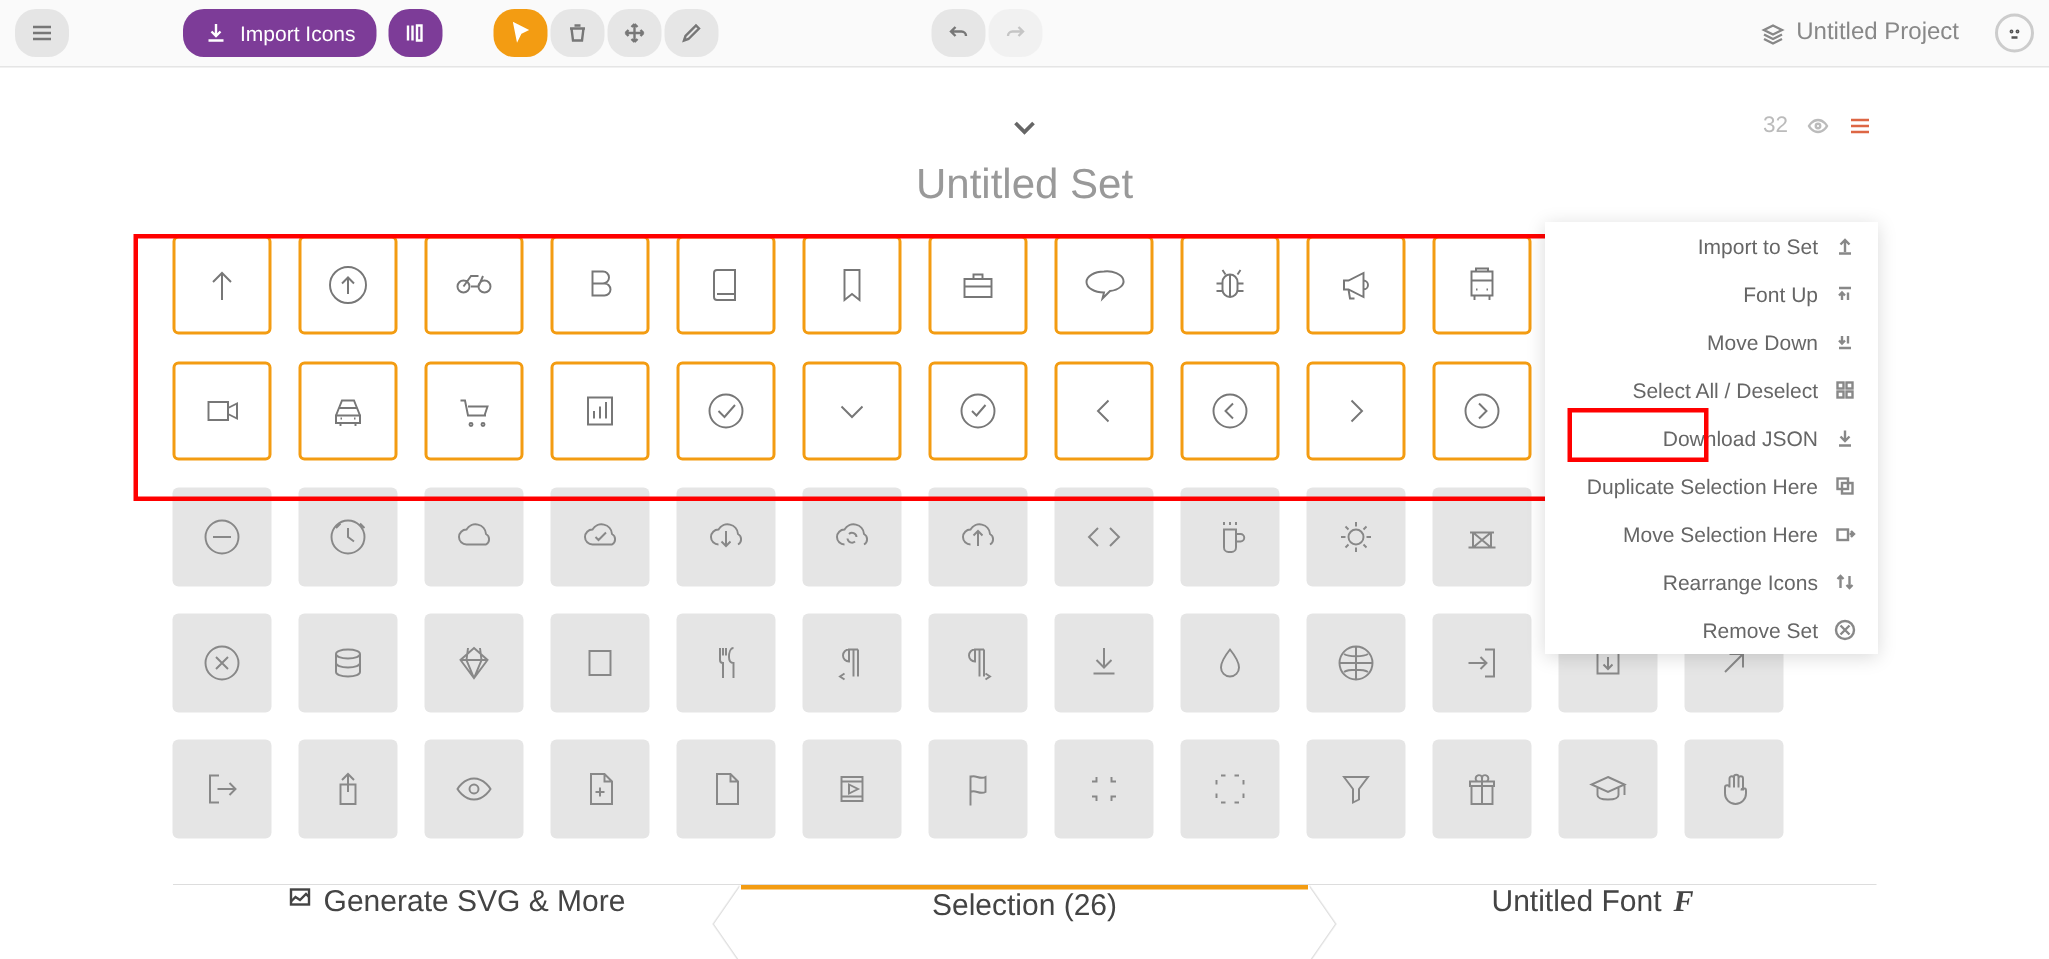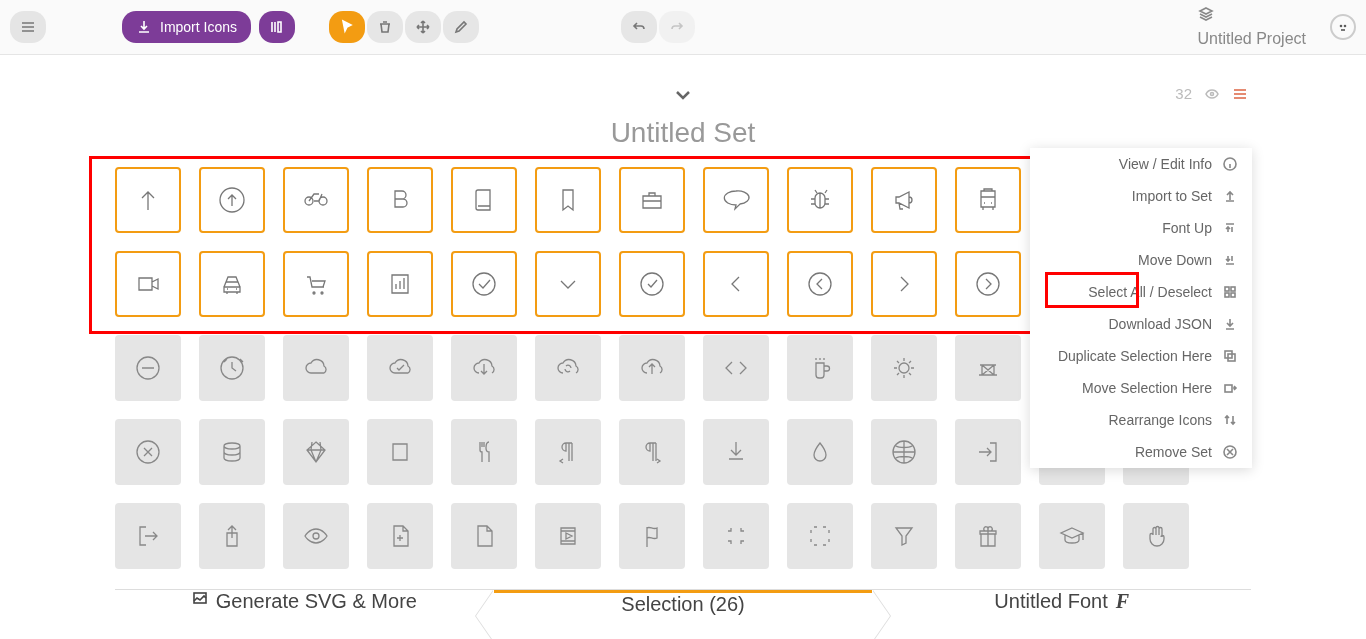--- a/index.html
+++ b/index.html
@@ -7,21 +7,21 @@
     .toolbar { display: flex; align-items: center; padding: 6px 10px; background: #fafafa; border-bottom: 1px solid #e5e5e5; gap: 8px; }
     .tool-btn { display: inline-flex; align-items: center; justify-content: center; height: 32px; min-width: 34px; border: none; background: #e6e6e6; color: #777; cursor: pointer; border-radius: 14px; font-size: 14px; padding: 0 10px; }
     .tool-btn.hamburger { background: #e5e5e5; }
     .tool-btn.purple { background: #7d3c98; color: #fff; font-weight: 500; padding: 0 14px; gap: 8px; }
     .tool-btn.purple-sm { background: #7d3c98; color: #fff; }
     .tool-btn.orange { background: #f39c12; color: #fff; }
     .tool-group { display: flex; gap: 2px; }
     .search-box { display: flex; align-items: center; background: #f0f0f0; border-radius: 2px; padding: 0 10px; height: 32px; width: 190px; }
     .search-box input { border: none; background: transparent; outline: none; font-size: 14px; color: #777; width: 100%; margin-left: 6px; }
     .spacer { flex: 1; }
-    .project-name { display: flex; align-items: flex-start; gap: 8px; color: #888; font-size: 16px; flex-direction: column; }
+    .project-name { display: flex; align-items: flex-end; gap: 8px; color: #888; font-size: 16px; }
     .avatar { width: 26px; height: 26px; border: 2px solid #ccc; border-radius: 50%; display: flex; align-items: center; justify-content: center; margin-left: 16px; }
     
     .content { padding: 30px 115px 80px 115px; position: relative; }
     .set-header { display: flex; align-items: center; gap: 12px; margin-bottom: 18px; flex-direction: column; }
     .set-title { font-size: 28px; font-weight: 300; color: #999; }
     .set-meta { position: absolute; right: 118px; top: 30px; display: flex; align-items: center; gap: 12px; color: #bbb; font-size: 15px; }
     .hamburger-icon-sm { color: #d64; }
     
     .icon-grid { display: flex; flex-wrap: wrap; gap: 18px; position: relative; }
     .icon-cell { width: 66px; height: 66px; border-radius: 4px; display: flex; align-items: center; justify-content: center; cursor: pointer; }
@@ -464,29 +464,20 @@
         </svg>
       </div>
     </div>
 </div>
 
 <div class="redbox1"></div>
 <div class="redbox2"></div>
 
 <div class="context-menu" id="context-menu">
     <div class="context-menu-item">
-      <span>View / Edit Info</span>
-      <span class="cm-icon">
-        <svg class="i">
-          <circle cx="8" cy="8" r="6"></circle>
-          <path d="M8 6h0M8 8v4"></path>
-        </svg>
-      </span>
-    </div>
-    <div class="context-menu-item">
       <span>Import to Set</span>
       <span class="cm-icon">
         <svg class="i">
           <path d="M8 12V4m-3 3l3-3 3 3M4 13h8"></path>
         </svg>
       </span>
     </div>
     <div class="context-menu-item">
       <span>Font Up</span>
       <span class="cm-icon">

